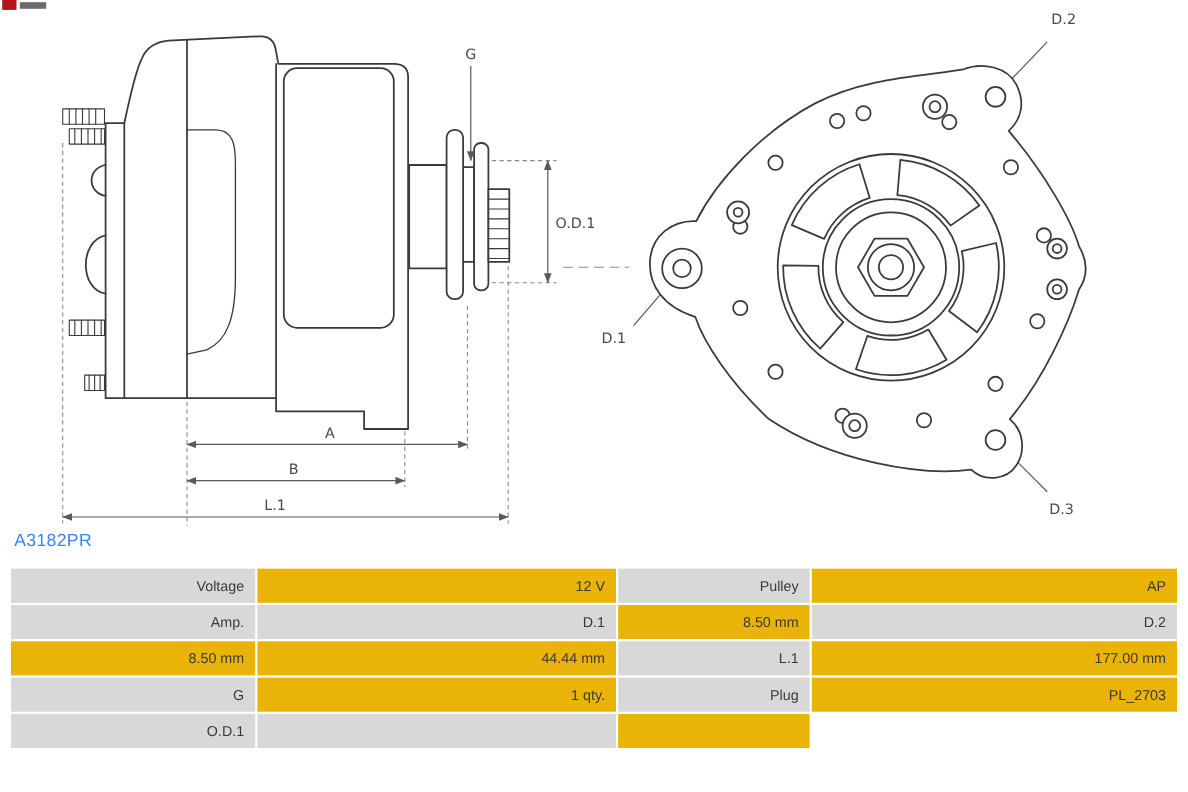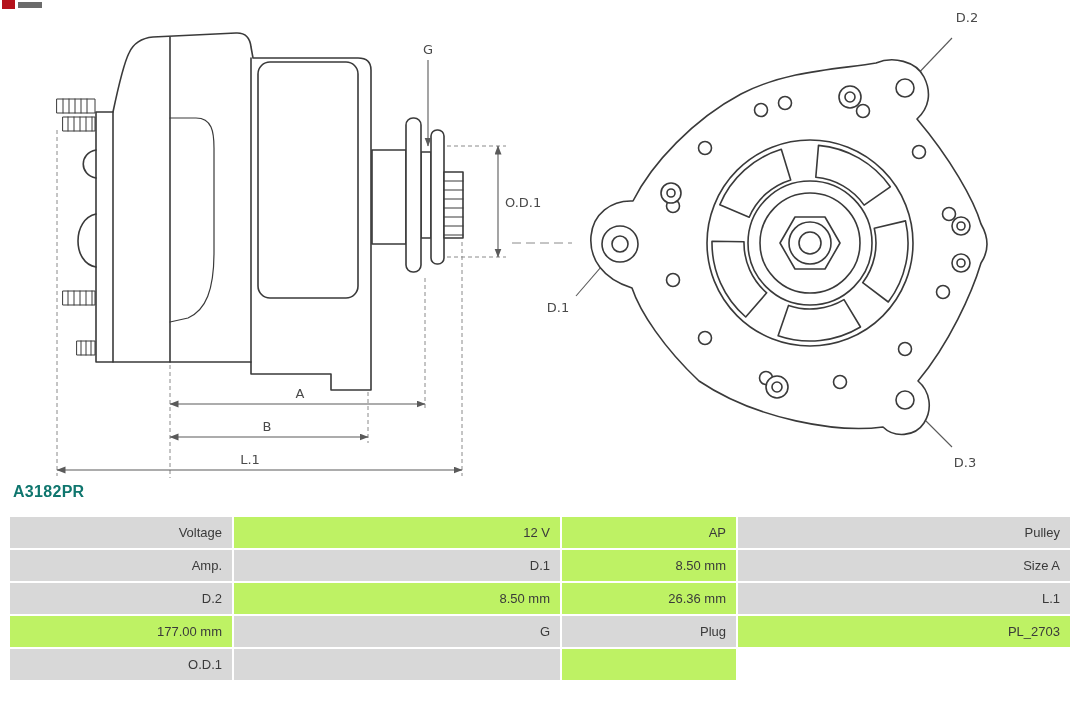--- a/index.html
+++ b/index.html
@@ -8,34 +8,34 @@
     background:#ffffff;font-family:"Liberation Sans",sans-serif;
   }
   .stage{position:absolute;inset:0;}
   svg{position:absolute;top:0;left:0;display:block;}
   svg text{
     font-family:"DejaVu Sans","Liberation Sans",sans-serif;
     font-size:13px;fill:#4a4a4a;stroke:none;
   }
   .part-number{
     position:absolute;left:13px;top:483px;
-    color:#0f766e;font-size:16px;font-weight:700;letter-spacing:.3px;
+    color:#3b82f6;font-size:16px;font-weight:400;letter-spacing:.3px;
   }
   .spec-table{
     position:absolute;left:10px;top:517px;width:1060px;
     display:grid;grid-template-columns:222px 326px 174px 332px;
     gap:2px;background:#ffffff;
   }
   .cell{
     height:31px;box-sizing:border-box;
     display:flex;align-items:center;justify-content:flex-end;
     padding-right:10px;font-size:13px;color:#3a3a3a;
   }
   .lbl{background:#d8d8d8;}
-  .val{background:#bef264;}
+  .val{background:#eab308;}
 </style>
 </head>
 <body>
 
 <div class="stage">
 
   <svg width="1080" height="510" viewBox="0 0 1080 510">
     <defs>
       <marker id="arr" markerWidth="10" markerHeight="8" refX="8.5" refY="3.5" orient="auto-start-reverse" markerUnits="userSpaceOnUse">
         <path d="M0,0 L9,3.5 L0,7 Z" fill="#5a5a5a"></path>
@@ -193,36 +193,36 @@
           <circle cx="961" cy="263" r="4"></circle>
       </g>
     </g>
   </svg>
 
   <div class="part-number">A3182PR</div>
 
   <div class="spec-table">
     <div class="cell lbl">Voltage</div>
     <div class="cell val">12 V</div>
+    <div class="cell lbl">Pulley</div>
     <div class="cell val">AP</div>
-    <div class="cell lbl">Pulley</div>
 
     <div class="cell lbl">Amp.</div>
     <div class="cell lbl">D.1</div>
     <div class="cell val">8.50 mm</div>
 
-    <div class="cell lbl">Size A</div>
     <div class="cell lbl">D.2</div>
     <div class="cell val">8.50 mm</div>
 
-    <div class="cell val">26.36 mm</div>
+    <div class="cell val">44.44 mm</div>
     <div class="cell lbl">L.1</div>
     <div class="cell val">177.00 mm</div>
 
     <div class="cell lbl">G</div>
+    <div class="cell val">1 qty.</div>
     <div class="cell lbl">Plug</div>
     <div class="cell val">PL_2703</div>
 
     <div class="cell lbl">O.D.1</div>
     <div class="cell lbl"></div>
     <div class="cell val"></div>
   </div>
 
 </div>
 

